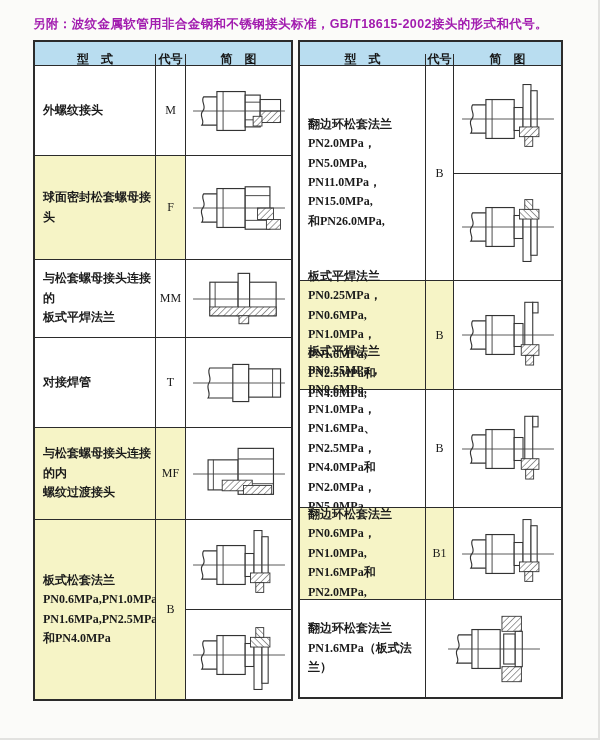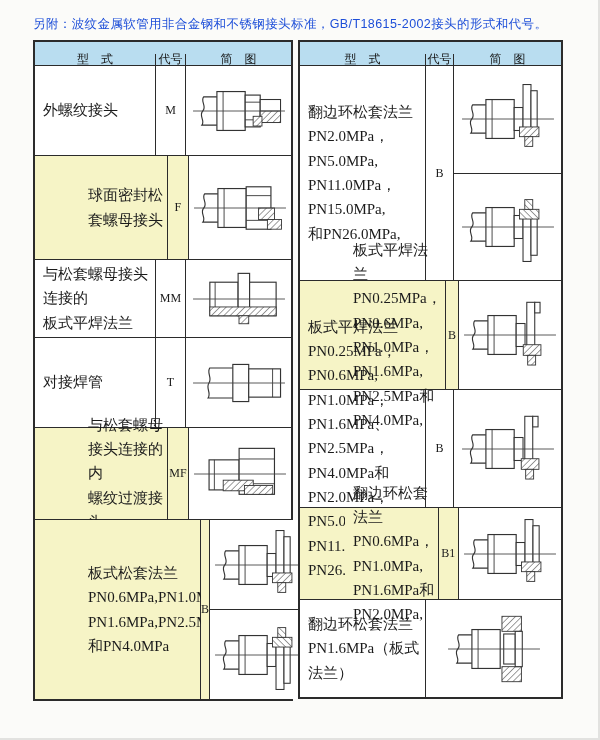--- a/index.html
+++ b/index.html
@@ -7,66 +7,67 @@
   body {
     background: #fbfbf9;
     font-family: "Liberation Sans", sans-serif;
     position: relative;
     overflow: hidden;
     border-right: 2px solid #e2e2e0;
     border-bottom: 2px solid #e2e2e0;
   }
   .page-title {
     position:absolute; left:33px; top:16px; width:540px;
-    font-size:12.5px; font-weight:normal; color:#1d4ed8;
+    font-size:12.5px; font-weight:bold; color:#a21caf;
     letter-spacing:0.4px;
   }
   .tbl {
     position:absolute; top:40px;
     border:2px solid var(--border, #2b2b2b);
     background:#fff;
   }
   #left-tbl  { left:33px;  width:260px; }
   #right-tbl { left:298px; width:265px; }
   .row { display:flex; border-bottom:1px solid var(--border, #2b2b2b); }
   .row:last-child { border-bottom:none; }
   .cell { border-right:1px solid var(--border, #2b2b2b); }
   .cell:last-child { border-right:none;text-align:right; }
   .hrow { height:24px; background: var(--header-bg, #b9ddf0); }
   .hrow .cell {
     display:flex; align-items:center; justify-content:center;
-    font-size:12px; font-weight:normal; color:#151515;margin-top:12px;
+    font-size:12px; font-weight:bold; color:#151515;margin-top:12px;
   }
   #left-tbl  .c-type { width:121px; }
   #left-tbl  .c-code { width:30px;  }
   #left-tbl  .c-sketch { flex:1; }
   #right-tbl .c-type { width:126px; }
   #right-tbl .c-code { width:28px;  }
   #right-tbl .c-sketch { flex:1; }
   .type-cell {
     display:flex; align-items:center;
     padding:6px 3px 6px 8px;
     font-family:"Liberation Serif", serif;
-    font-size:15px; line-height:1.62; color:#1b1b1b;
+    font-size:12px; line-height:1.62; color:#1b1b1b;
     white-space:pre-line;
+    font-weight:bold;
   }
   .code-cell {
     display:flex; align-items:center; justify-content:center;
     font-family:"Liberation Serif", serif;
     font-size:12px; color:#1b1b1b;
   }
   .sketch-cell { display:flex; align-items:center; justify-content:center; background:#fff; }
   .sketch-cell.split { flex-direction:column; align-items:stretch; padding:0; }
   .sketch-cell .sub {
     flex:1; display:flex; align-items:center; justify-content:center;
     border-bottom:1px solid var(--border, #2b2b2b);
   }
   .sketch-cell .sub:last-child { border-bottom:none; }
   .sketch-cell svg { display:block; width:102px; height:76px; }
-  .hl { background: var(--highlight-bg, #f6f4c6); padding-left: 45px; }
+  .hl { background: var(--highlight-bg, #f6f4c6); }
   .hl .type-cell, .hl .code-cell { background: var(--highlight-bg, #f6f4c6); }
   .defs-holder { position:absolute; width:0; height:0; overflow:hidden; }
 </style>
 </head>
 <body>
 
 <svg class="defs-holder" aria-hidden="true">
   <defs>
     <pattern id="hch" patternUnits="userSpaceOnUse" width="5" height="5" patternTransform="rotate(45)">
       <rect width="5" height="5" fill="#ffffff"></rect>

